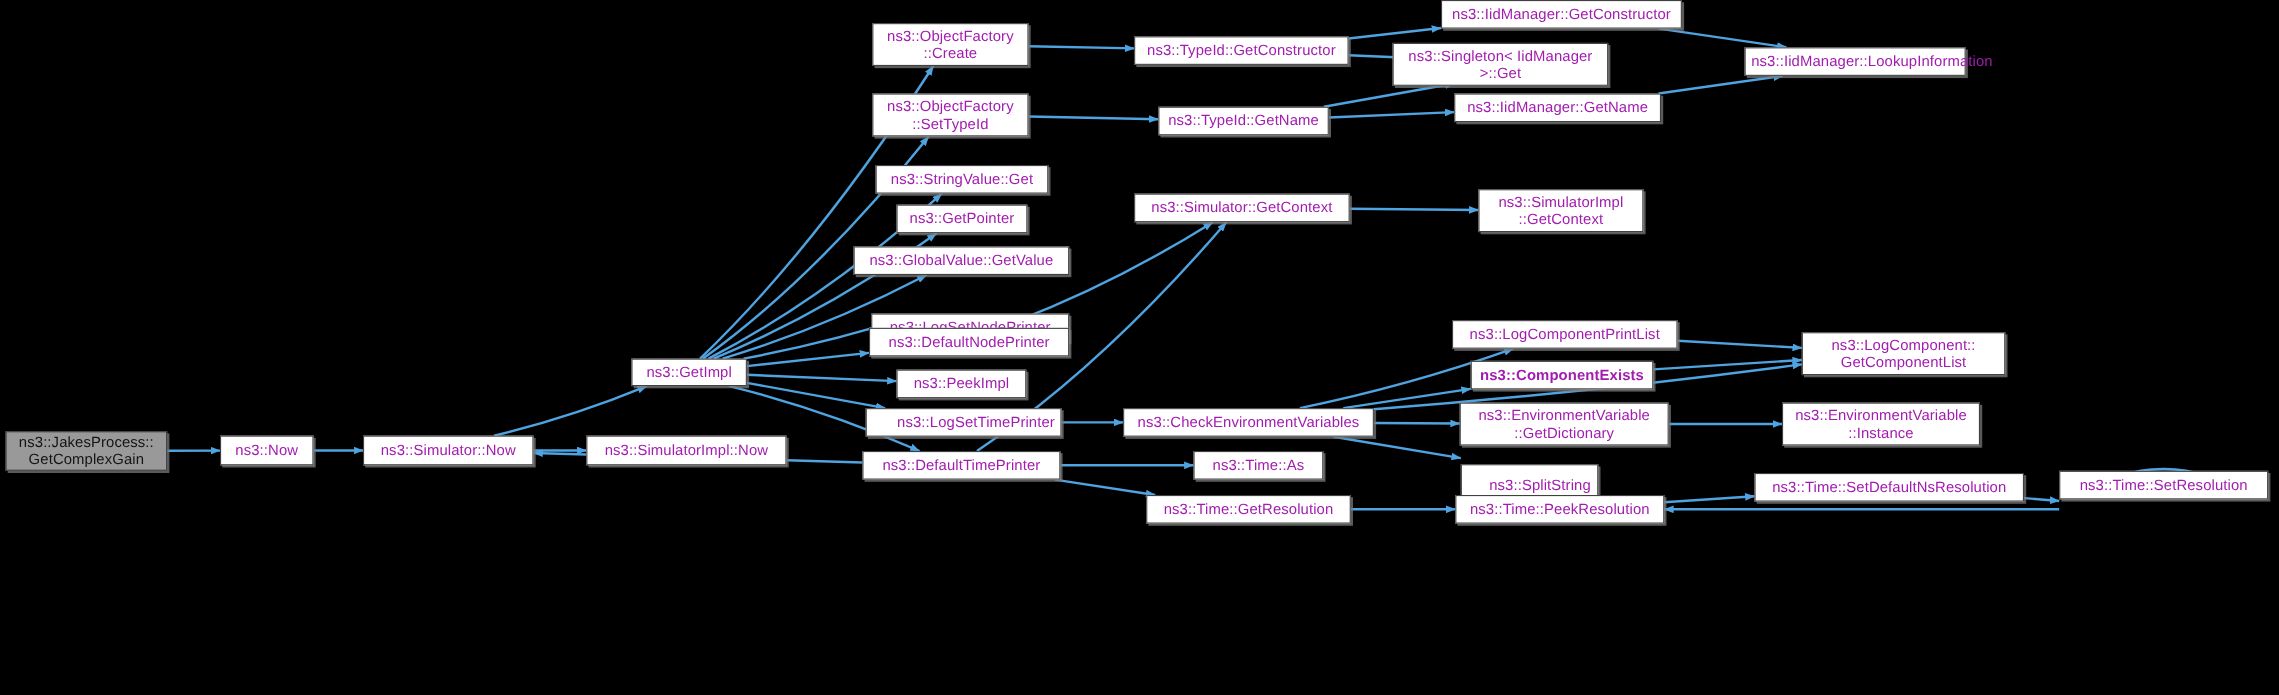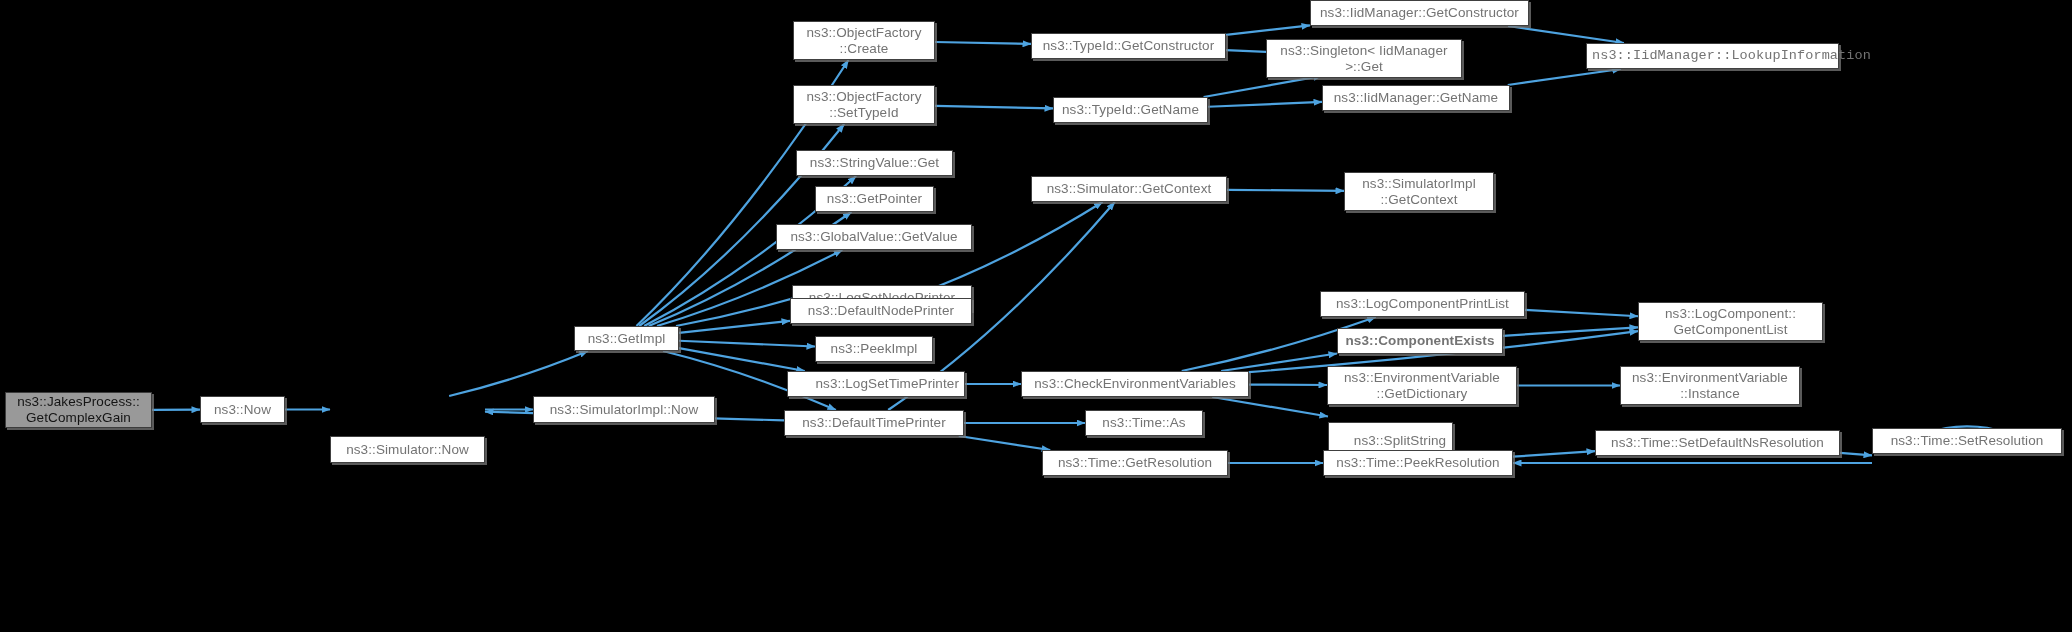--- a/index.html
+++ b/index.html
@@ -2,21 +2,21 @@
 <html><head>
 <meta charset="utf-8">
 <style>
   html,body{margin:0;padding:0;background:#000;}
   body{width:2072px;height:632px;overflow:hidden;font-family:"Liberation Sans",sans-serif;}
   #stage{position:relative;width:2072px;height:632px;background:#000;}
   svg.edges{position:absolute;left:0;top:0;width:2072px;height:632px;overflow:visible;}
   .node{position:absolute;box-sizing:border-box;background:#ffffff;border:1px solid #404040;
         box-shadow:2px 2px 0 rgba(120,120,120,0.75);
         display:flex;align-items:center;justify-content:center;text-align:center;
-        font-size:13.5px;color:#737373;line-height:1.18;letter-spacing:0.1px;
+        font-size:13.5px;color:#a21caf;line-height:1.18;letter-spacing:0.1px;
         padding:0 5px;white-space:pre-line;}
   .node.root{background:#999999;border-color:#3c3c3c;color:#141414;}
   .node span{display:block;width:100%;}
 </style>
 </head>
 <body>
 
 <div id="stage">
   <svg class="edges" viewBox="0 0 2072 632">
     <defs>
@@ -66,34 +66,34 @@
         <path d="M1513,456.6560934891486 L1595,451.18030050083473" fill="none" stroke="#4ea3e0" stroke-width="2.2" marker-end="url(#arrow)"></path>
         <path d="M1840,452.81963927855713 L1872,455.38476953907815" fill="none" stroke="#4ea3e0" stroke-width="2.2" marker-end="url(#arrow)"></path>
         <path d="M1872,463 L1513,463" fill="none" stroke="#4ea3e0" stroke-width="2.2" marker-end="url(#arrow)"></path>
         <path d="M1912,452 C1912,418 2022,418 2019,451" fill="none" stroke="#4ea3e0" stroke-width="2.2" marker-end="url(#arrow)"></path>
       </g>
   </svg>
   <div id="node-layer">
       <div class="node root" style="left: 5px; top: 392px; width: 147px; height: 36px;"><span>ns3::JakesProcess::
 GetComplexGain</span></div>
       <div class="node" style="left: 200px; top: 396px; width: 85px; height: 27px;"><span>ns3::Now</span></div>
-      <div class="node" style="left: 330px; top: 396px; width: 155px; height: 27px; margin-top: 40px;"><span>ns3::Simulator::Now</span></div>
+      <div class="node" style="left: 330px; top: 396px; width: 155px; height: 27px;"><span>ns3::Simulator::Now</span></div>
       <div class="node" style="left: 533px; top: 396px; width: 182px; height: 27px;"><span>ns3::SimulatorImpl::Now</span></div>
       <div class="node" style="left: 574px; top: 326px; width: 105px; height: 25px;"><span>ns3::GetImpl</span></div>
       <div class="node" style="left: 793px; top: 21px; width: 142px; height: 39px;"><span>ns3::ObjectFactory
 ::Create</span></div>
       <div class="node" style="left: 793px; top: 85px; width: 142px; height: 39px;"><span>ns3::ObjectFactory
 ::SetTypeId</span></div>
       <div class="node" style="left: 1031px; top: 33px; width: 195px; height: 26px;"><span>ns3::TypeId::GetConstructor</span></div>
       <div class="node" style="left: 1053px; top: 97px; width: 155px; height: 26px;"><span>ns3::TypeId::GetName</span></div>
       <div class="node" style="left: 1310px; top: 0px; width: 219px; height: 26px;"><span>ns3::IidManager::GetConstructor</span></div>
       <div class="node" style="left: 1266px; top: 39px; width: 196px; height: 39px;"><span>ns3::Singleton&lt; IidManager
 &gt;::Get</span></div>
       <div class="node" style="left: 1322px; top: 85px; width: 188px; height: 26px;"><span>ns3::IidManager::GetName</span></div>
-      <div class="node" style="left: 1586px; top: 43px; width: 253px; height: 26px; font-family: Liberation Mono, monospace;"><span>ns3::IidManager::LookupInformation</span></div>
+      <div class="node" style="left: 1586px; top: 43px; width: 201px; height: 26px;"><span>ns3::IidManager::LookupInformation</span></div>
       <div class="node" style="left: 796px; top: 150px; width: 157px; height: 26px;"><span>ns3::StringValue::Get</span></div>
       <div class="node" style="left: 815px; top: 186px; width: 119px; height: 26px;"><span>ns3::GetPointer</span></div>
       <div class="node" style="left: 776px; top: 224px; width: 196px; height: 26px;"><span>ns3::GlobalValue::GetValue</span></div>
       <div class="node" style="left: 792px; top: 261px; width: 180px; height: 26px; margin-top: 24px;"><span>ns3::LogSetNodePrinter</span></div>
       <div class="node" style="left: 790px; top: 298px; width: 182px; height: 26px;"><span>ns3::DefaultNodePrinter</span></div>
       <div class="node" style="left: 815px; top: 336px; width: 118px; height: 26px;"><span>ns3::PeekImpl</span></div>
       <div class="node" style="left: 787px; top: 371px; width: 178px; height: 26px; text-align: right;"><span>ns3::LogSetTimePrinter</span></div>
       <div class="node" style="left: 784px; top: 410px; width: 180px; height: 26px;"><span>ns3::DefaultTimePrinter</span></div>
       <div class="node" style="left: 1031px; top: 176px; width: 196px; height: 26px;"><span>ns3::Simulator::GetContext</span></div>
       <div class="node" style="left: 1344px; top: 172px; width: 150px; height: 39px;"><span>ns3::SimulatorImpl

